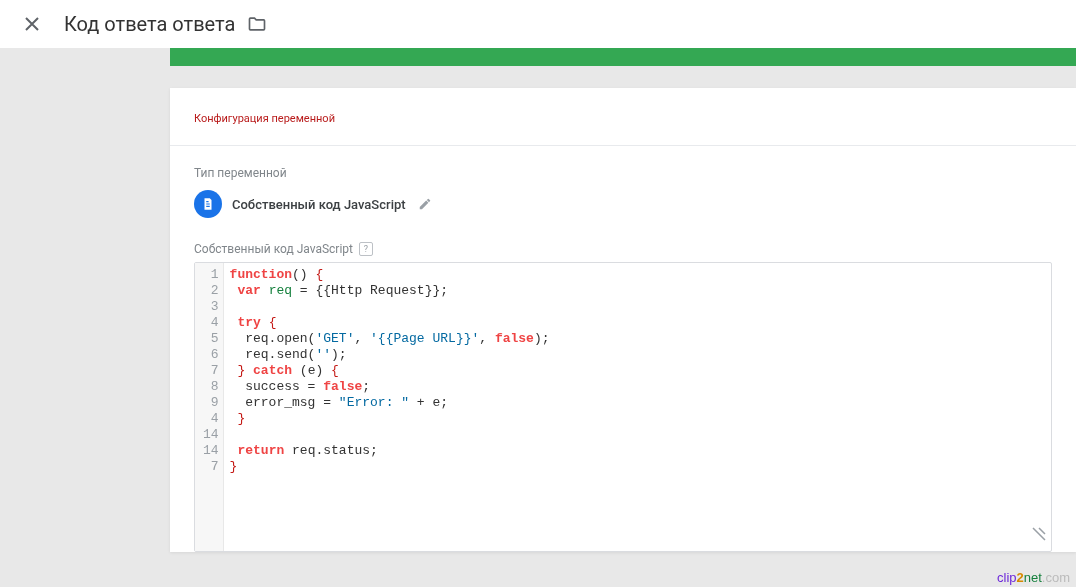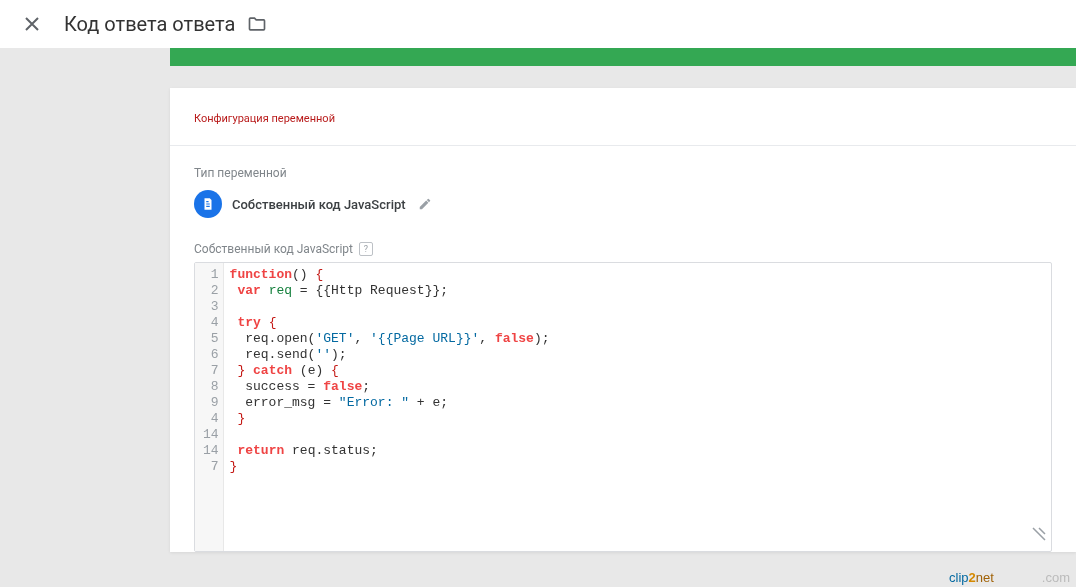--- a/index.html
+++ b/index.html
@@ -170,24 +170,24 @@
   cursor: nwse-resize;
 }
 .watermark {
   position: absolute;
   right: 6px;
   bottom: 2px;
   font-size: 13px;
   font-family: Arial, sans-serif;
   color: #999;
 }
-.watermark .c2n-clip { color: #0369a1; }
+.watermark .c2n-clip { color: #6d28d9; }
 .watermark .c2n-2 { color: #d68a00; font-weight: bold; }
-.watermark .c2n-net { color: #a16207; }
-.watermark .c2n-dom { color: #bbb; padding-left: 48px; }
+.watermark .c2n-net { color: #15803d; }
+.watermark .c2n-dom { color: #bbb; }
 </style>
 </head>
 <body>
 
 <div class="header">
   <div class="close-btn">
     <svg width="16" height="16" viewBox="0 0 16 16">
         <path d="M2 2 L14 14 M14 2 L2 14" stroke="currentColor" stroke-width="2" fill="none"></path>
       </svg>
   </div>

